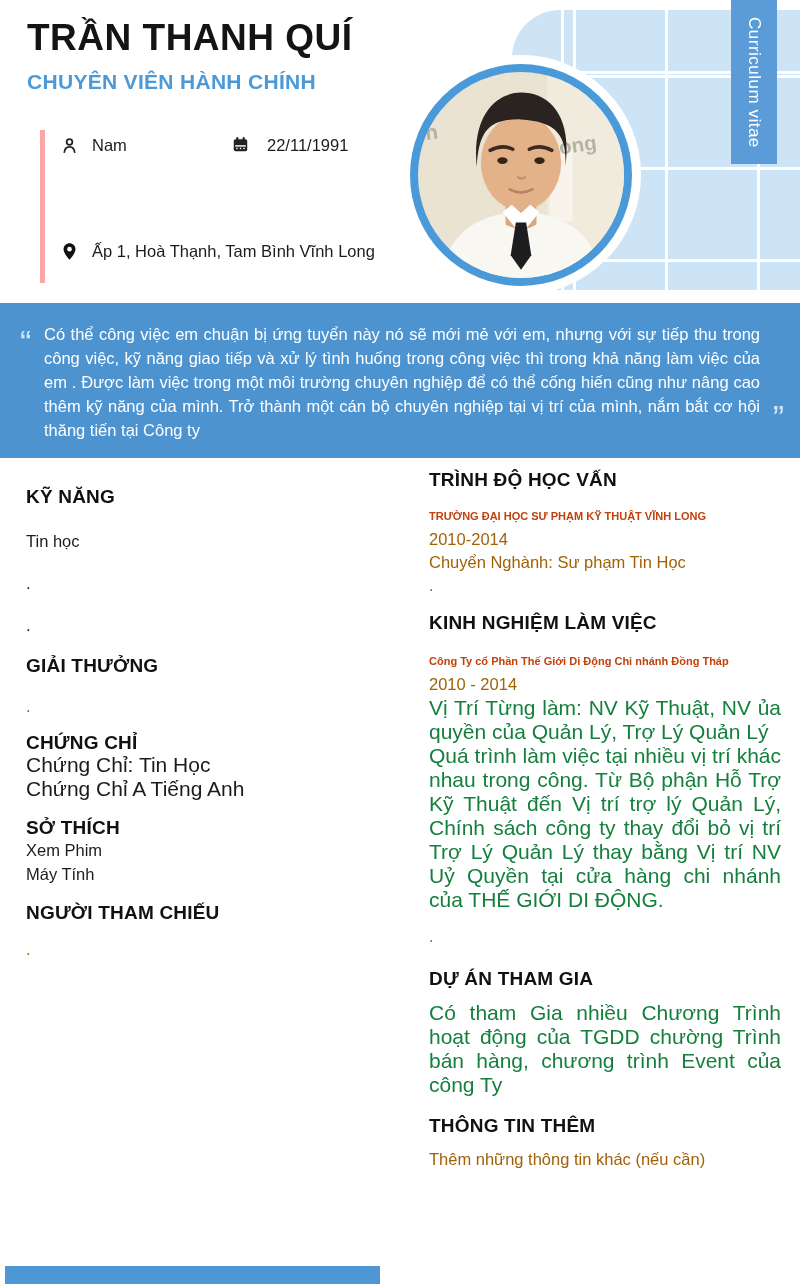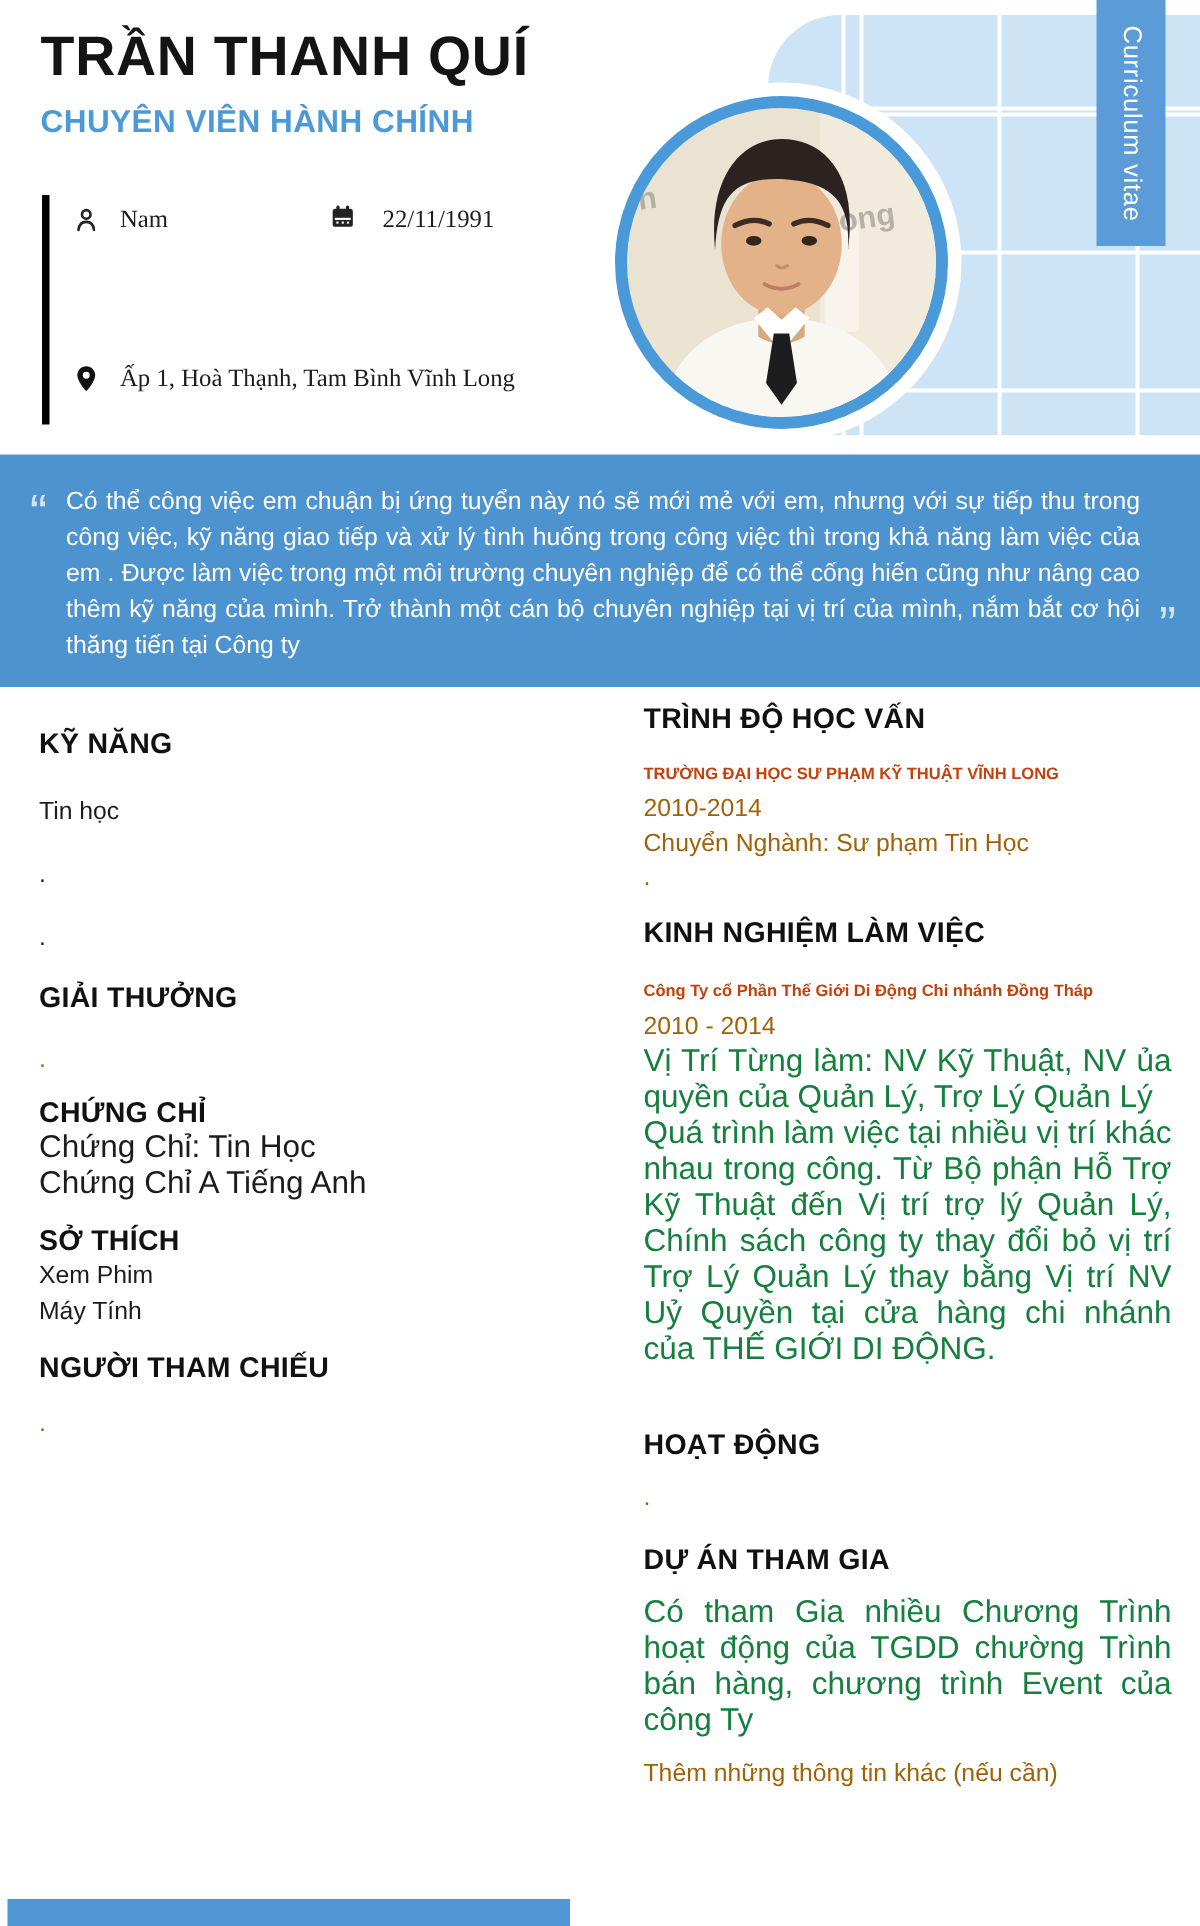--- a/index.html
+++ b/index.html
@@ -47,22 +47,22 @@
   }
   .photo-img svg { display:block; width:100%; height:100%; }
 
   
   .header-text { position: absolute; left: 27px; top: 17px; z-index: 6; }
   .name { font-size: 37px; font-weight: bold; color: #141414; letter-spacing: 0.5px; }
   .job-title { margin-top: 11px; font-size: 21px; font-weight: bold; color: #4c99d7; letter-spacing: 0.3px; }
 
   
   .info-block {
-    position: absolute; left: 28px; top: 130px; width: 370px; height: 153px;
-    border-left: 5px solid #000000; z-index: 6; font-family: Liberation Serif, serif;
+    position: absolute; left: 40px; top: 130px; width: 370px; height: 153px;
+    border-left: 5px solid #fca5a5; z-index: 6;
   }
   .info-row { position: absolute; left: 15px; display: flex; align-items: center; }
   .info-row .ico { width: 19px; height: 19px; margin-right: 13px; flex: 0 0 auto; }
   .info-row .ico svg { display:block; width:100%; height:100%; }
   .info-text { font-size: 16.5px; color: #1c1c1c; }
   .row-gender { top: 6px; }
   .col-dob { position: absolute; left: 172px; top: 0; display: flex; }
   .col-dob .ico { margin-right: 18px; width: 17px; height: 17px; }
   .row-address { top: 112px; }
 
@@ -228,22 +228,22 @@
   <div class="body-line">2010-2014</div>
   <div class="body-line">Chuyển Nghành: Sư phạm Tin Học</div>
   <div class="body-line">.</div>
 
   <h2 class="sec-title" id="sec-exp-title">KINH NGHIỆM LÀM VIỆC</h2>
   <div class="bold-line" id="exp-company">Công Ty cổ Phần Thế Giới Di Động Chi nhánh Đồng Tháp</div>
   <div class="body-line" id="exp-years">2010 - 2014</div>
   <div class="para">Vị Trí Từng làm: NV Kỹ Thuật, NV ủa quyền của Quản Lý, Trợ Lý Quản Lý</div>
   <div class="para">Quá trình làm việc tại nhiều vị trí khác nhau trong công. Từ Bộ phận Hỗ Trợ Kỹ Thuật đến Vị trí trợ lý Quản Lý, Chính sách công ty thay đổi bỏ vị trí Trợ Lý Quản Lý thay bằng Vị trí NV Uỷ Quyền tại cửa hàng chi nhánh của THẾ GIỚI DI ĐỘNG.</div>
 
-  <h2 class="sec-title" id="sec-act-title">HOẠT ĐỘNG</h2>
   <div class="body-line" id="act-note">.</div>
 
   <h2 class="sec-title" id="sec-proj-title">DỰ ÁN THAM GIA</h2>
   <div class="para" id="proj-text">Có tham Gia nhiều Chương Trình hoạt động của TGDD chường Trình bán hàng, chương trình Event của công Ty</div>
 
+  <h2 class="sec-title" id="sec-add-title">THÔNG TIN THÊM</h2>
   <div class="body-line" id="add-text">Thêm những thông tin khác (nếu cần)</div>
 </div>
 
 <div class="bottom-bar"></div>
 
 </body></html>

